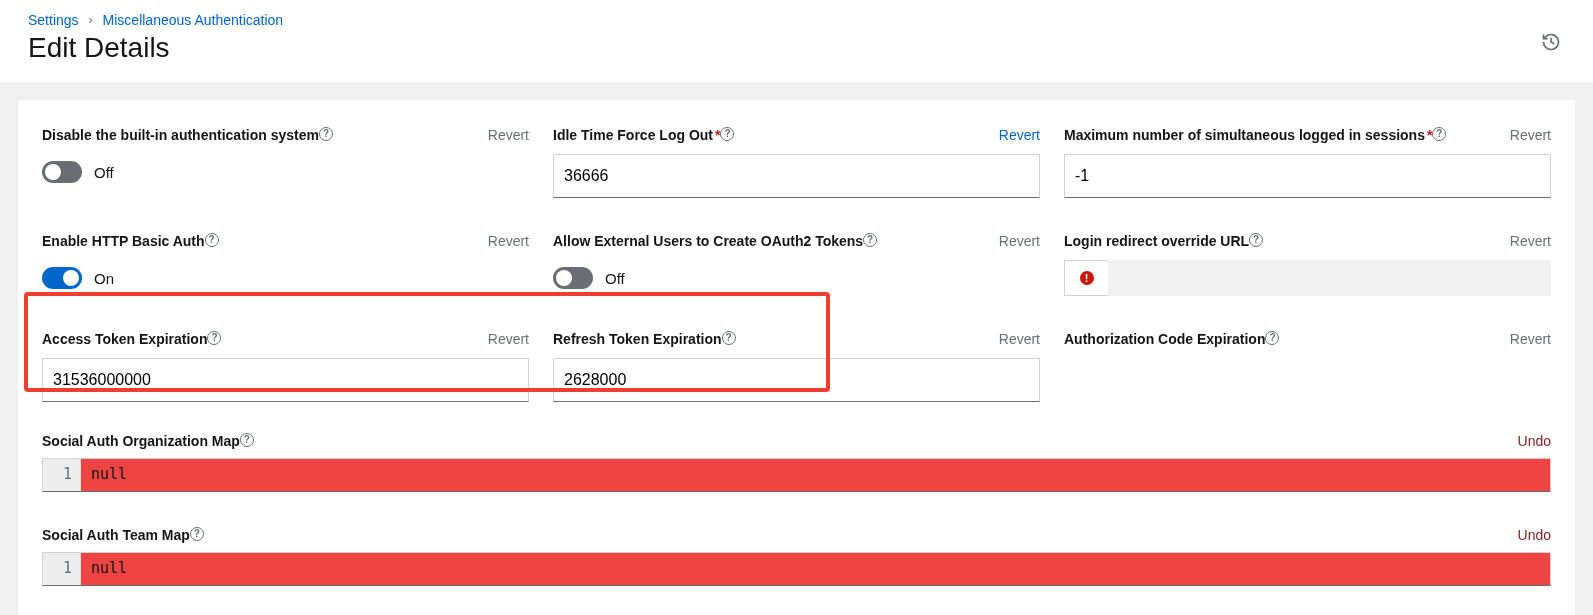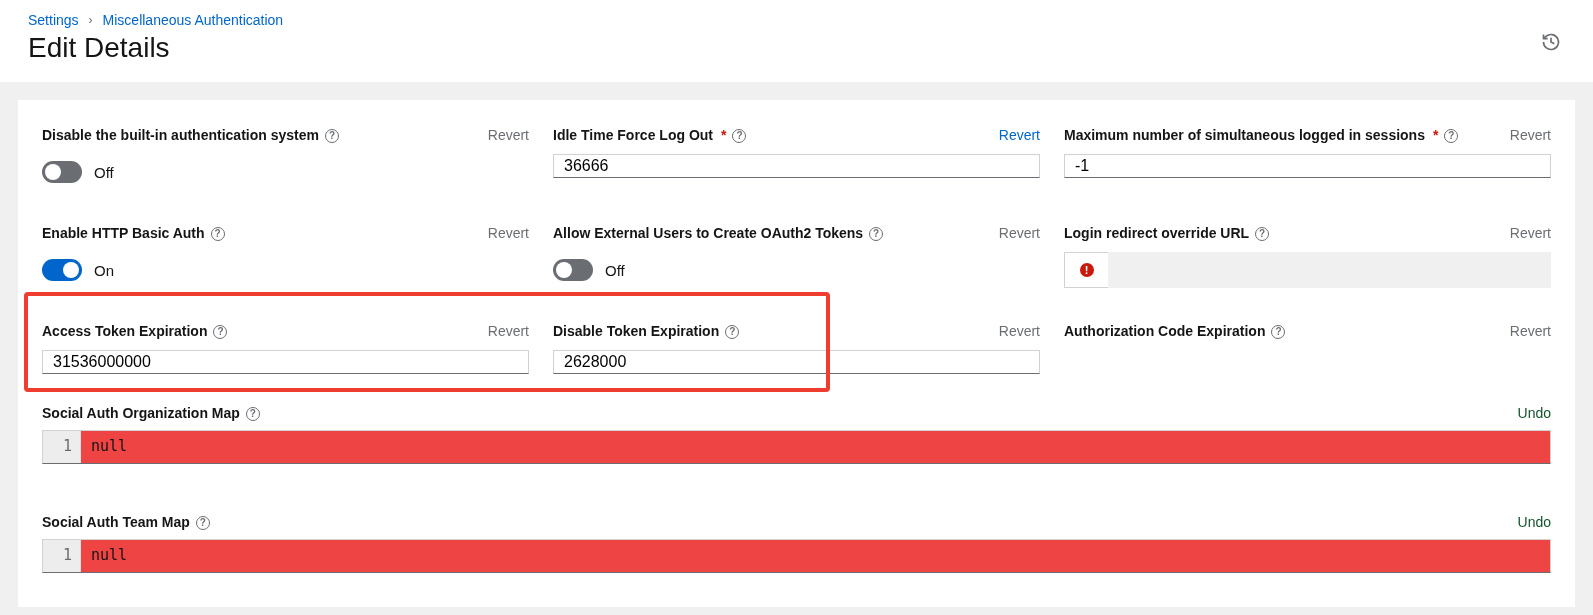--- a/index.html
+++ b/index.html
@@ -61,22 +61,21 @@
     display: flex;
     align-items: center;
     justify-content: space-between;
     min-height: 22px;
     margin-bottom: 8px;
   }
   .field-label {
     font-weight: 600;
     font-size: 14px;
     display: inline-flex;
-    align-items: flex-end;
-    gap: 6px;
+    align-items: flex-start;
   }
   .req { color: #c9190b; margin-left: 2px; }
   .help-icon {
     width: 14px; height: 14px;
     border: 1px solid #6a6e73;
     border-radius: 50%;
     display: inline-flex;
     align-items: center;
     justify-content: center;
     font-size: 10px;
@@ -110,21 +109,21 @@
     border-radius: 50%;
     position: absolute;
     top: 3px;
     left: 3px;
     transition: left 0.1s;
   }
   .toggle.on .knob { left: 21px; }
   .toggle-state { font-size: 15px; }
   .text-input {
     width: 100%;
-    height: 24px;
+    height: 44px;
     padding: 4px 10px;
     font-size: 16px;
     border: 1px solid #d2d2d2;
     border-bottom: 1px solid #6a6e73;
     background: #fff;
   }
   .readonly-box {
     display: flex;
     width: 100%;
     height: 36px;
@@ -149,21 +148,21 @@
     display: flex;
     align-items: center;
     justify-content: center;
   }
   .highlight-box {
     position: absolute;
     border: 4px solid #ef3e2f;
     border-radius: 4px;
     pointer-events: none;
   }
-  .fullrow { margin-bottom: 47px; }
+  .fullrow { margin-bottom: 32px; }
   .fullrow .field-head { margin-bottom: 6px; }
   .code-editor {
     width: 100%;
     border: 1px solid #d2d2d2;
     border-bottom: 1px solid #6a6e73;
     background: #f5f5f5;
     display: flex;
     align-items: stretch;
     font-family: Menlo, Consolas, monospace;
     font-size: 15px;
@@ -176,21 +175,21 @@
     color: #6a6e73;
     border-right: 1px solid #e0e0e0;
     background: #ededed;
   }
   .code-body {
     padding: 6px 10px;
     flex: 1;
     background: #ef4444;
     color: #151515;
   }
-  .undo { color: #14532d; cursor: pointer; font-size: 14px; }
+  .undo { color: #7f1d1d; cursor: pointer; font-size: 14px; }
   .card-area { position: relative; }
 </style>
 </head>
 <body>
 
 <div class="header">
   <div class="breadcrumb">
     <a href="#">Settings</a>
     <span class="sep">›</span>
     <a href="#">Miscellaneous Authentication</a>
@@ -307,21 +306,21 @@
             <span class="help-icon">?</span>
           </span>
           <span class="revert">Revert</span>
         </div>
         <input class="text-input" value="31536000000" style="">
       </div>
 
       <div class="field">
         <div class="field-head">
           <span class="field-label">
-            <span>Disable Token Expiration</span>
+            <span>Refresh Token Expiration</span>
             <span class="help-icon">?</span>
           </span>
           <span class="revert">Revert</span>
         </div>
         <input class="text-input" value="2628000" style="">
       </div>
 
       <div class="field">
         <div class="field-head">
           <span class="field-label">

